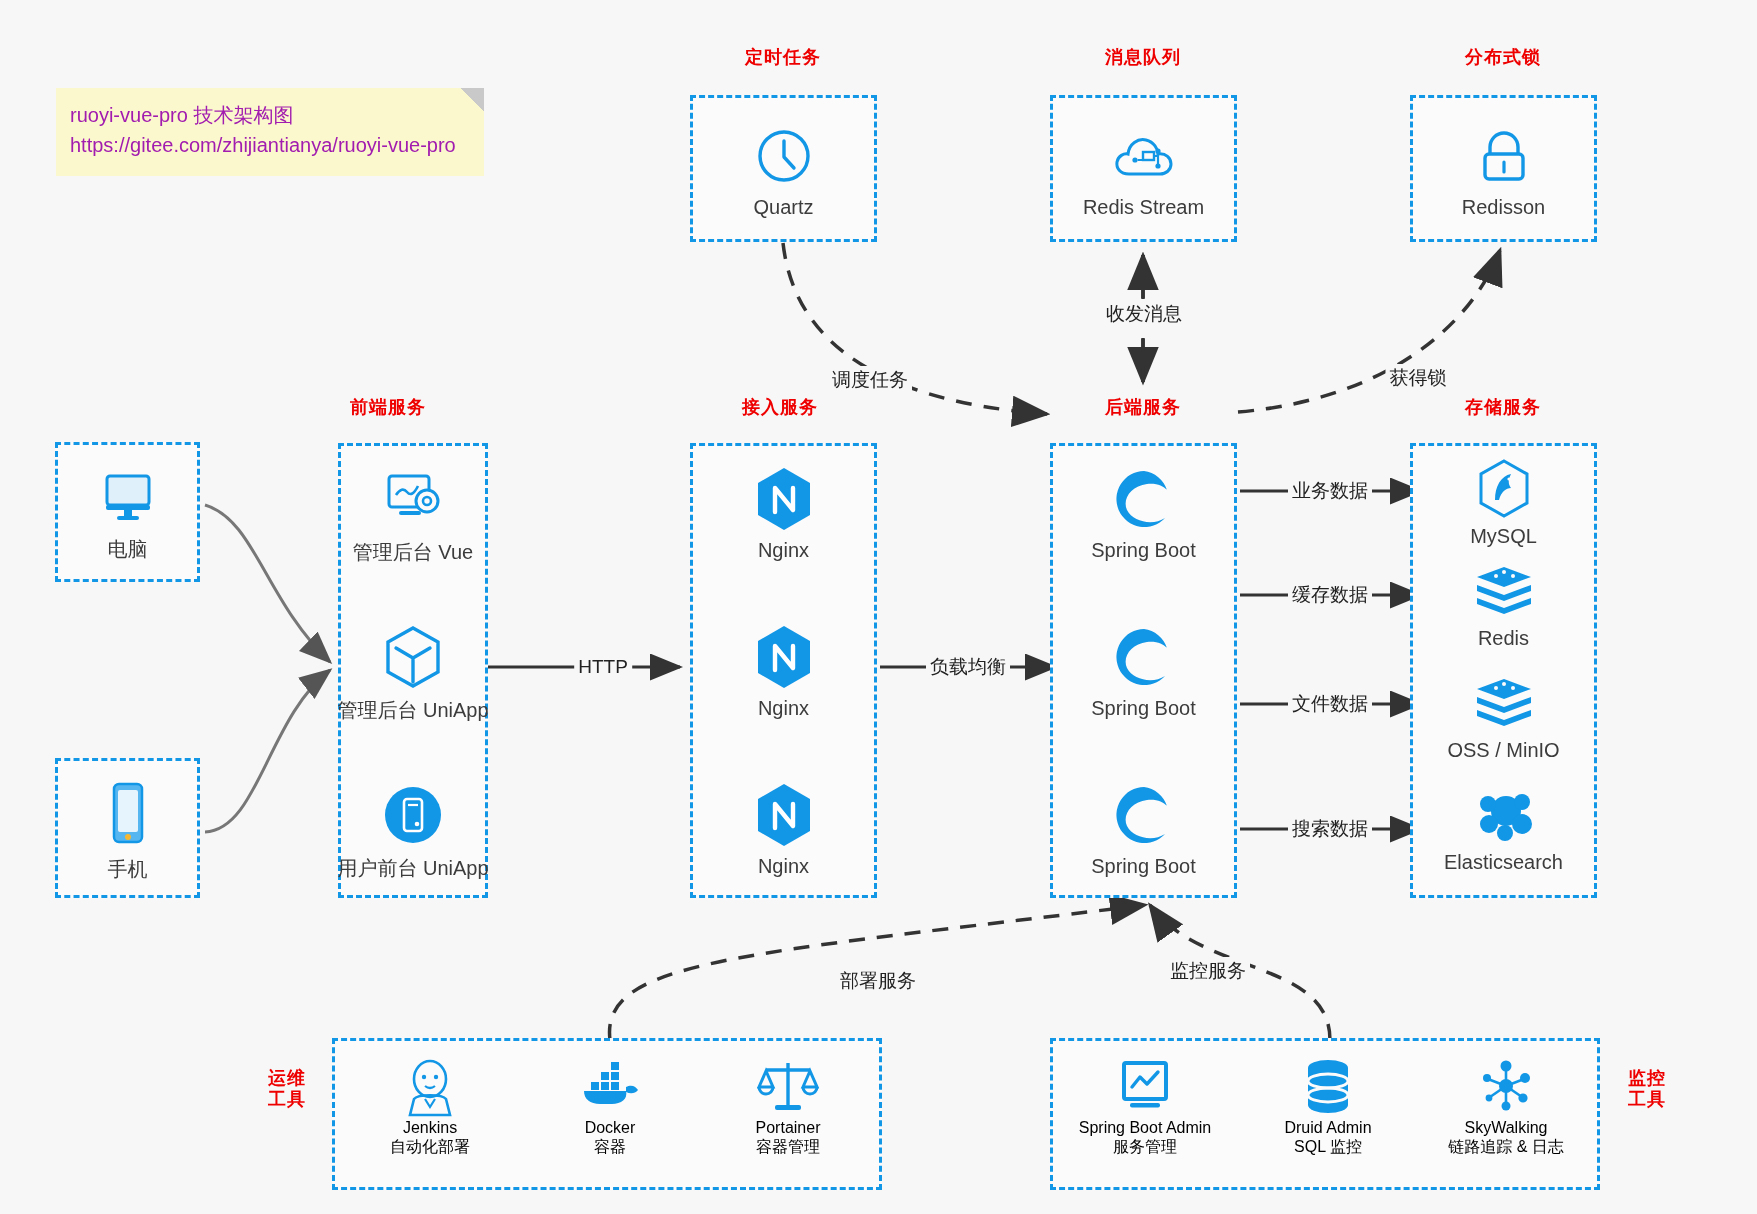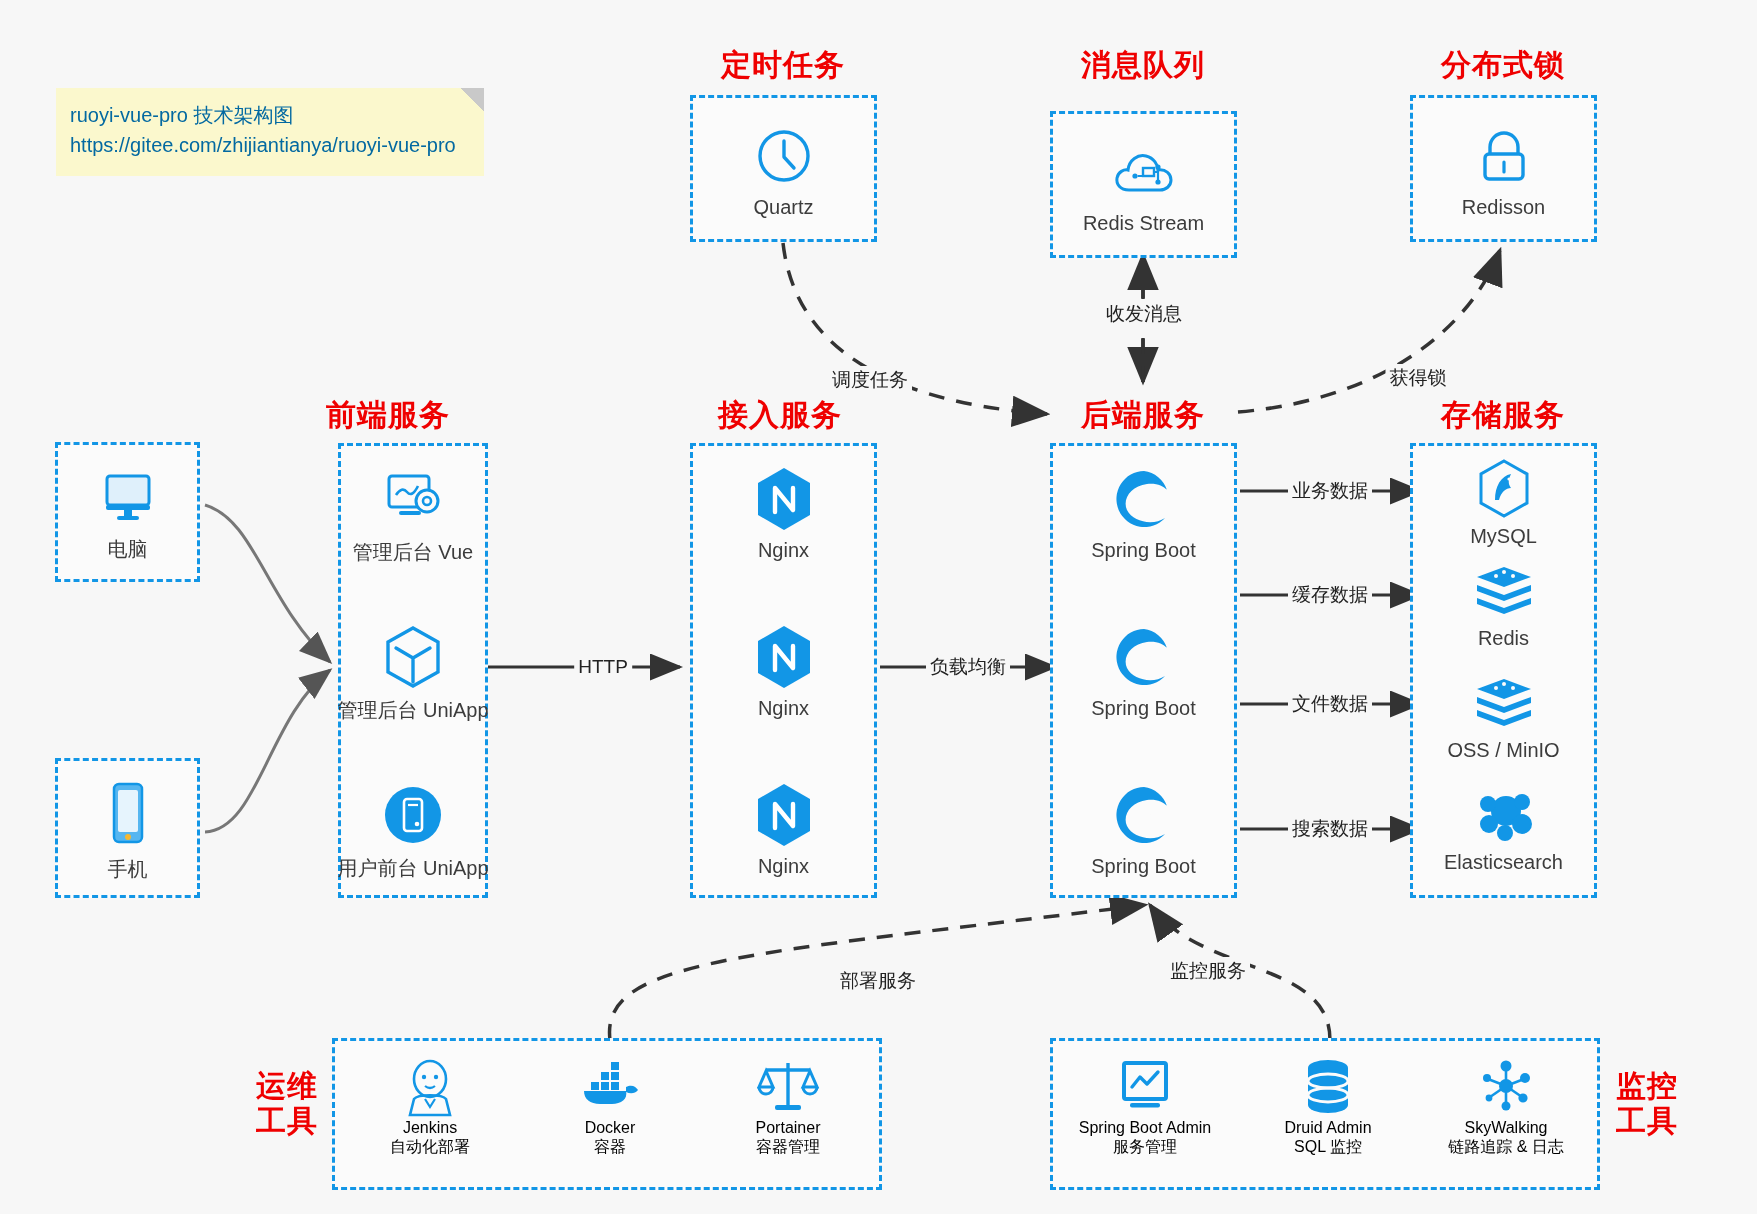--- a/index.html
+++ b/index.html
@@ -1,36 +1,36 @@
 <!DOCTYPE html>
 <html><head>
 <meta charset="utf-8">
 <style>
   html,body{margin:0;padding:0;background:#f7f7f7;}
   body{width:1757px;height:1214px;position:relative;overflow:hidden;
        font-family:"Liberation Sans","DejaVu Sans",sans-serif;}
   #stage{position:absolute;inset:0;width:1757px;height:1214px;}
   svg.edges{position:absolute;left:0;top:0;width:1757px;height:1214px;pointer-events:none;}
 
-  .group-label{position:absolute;color:#ef0000;font-weight:bold;font-size:30px;
+  .group-label{position:absolute;color:#ef0000;font-weight:bold;font-size:18px;
     letter-spacing:1px;text-align:center;white-space:nowrap;}
   .group-label.two-line{line-height:1.18;}
 
   .box{position:absolute;border:3px dashed #1296e6;background:#fbfbfb;box-sizing:border-box;}
 
   .node{position:absolute;display:flex;flex-direction:column;align-items:center;
     justify-content:space-between;width:100%;}
   .node .ico{display:flex;align-items:center;justify-content:center;height:66px;}
   .node .cap{font-size:20px;color:#3c3c3c;margin-top:7px;white-space:nowrap;text-align:center;}
 
   .hnode{position:absolute;display:flex;flex-direction:column;align-items:center;width:190px;}
 
   .sticky{position:absolute;left:56px;top:88px;width:400px;height:62px;background:#fbf8cd;
     padding:12px 14px 14px 14px;box-sizing:content-box;}
-  .sticky .ln{font-size:20px;color:#0369a1;line-height:1.5;white-space:nowrap;}
+  .sticky .ln{font-size:20px;color:#a21caf;line-height:1.5;white-space:nowrap;}
   .sticky .fold{position:absolute;right:0;top:0;width:24px;height:24px;
     background:linear-gradient(225deg,#c9c9c9 0 50%,transparent 50% 100%);}
 
   .elabel{position:absolute;font-size:19px;color:#222;background:#f7f7f7;
     padding:1px 4px;white-space:nowrap;transform:translate(-50%,-50%);}
 </style>
 </head>
 <body>
 
 <div id="stage">
@@ -94,21 +94,21 @@
         <svg width="60" height="60" viewBox="0 0 60 60">
           <circle cx="30" cy="30" r="24" fill="none" stroke="#1296e6" stroke-width="3.4"></circle>
           <path d="M30 15 V31 L40 42" fill="none" stroke="#1296e6" stroke-width="3.4" stroke-linecap="round" stroke-linejoin="round"></path>
         </svg>
       </div>
       <div class="cap">Quartz</div>
     </div>
   </div>
 
   <div class="group-label" style="left:1043px;top:45px;width:200px;">消息队列</div>
-  <div class="box" style="left:1050px;top:111px;width:187px;height:147px;text-decoration:underline;">
+  <div class="box" style="left:1050px;top:95px;width:187px;height:147px;text-decoration:underline;">
     <div class="node" style="top:25px;">
       <div class="ico">
         <svg width="62" height="52" viewBox="0 0 62 52">
           <path d="M16 44 C7 44 3 38 4 32 C5 26 11 23 15 24 C16 14 25 8 33 10
                    C41 12 45 19 45 24 C53 23 58 28 58 34 C58 40 53 44 47 44 Z" fill="none" stroke="#1296e6" stroke-width="3"></path>
           <circle cx="22" cy="30" r="2.6" fill="#1296e6"></circle>
           <rect x="30" y="22" width="11" height="8" fill="none" stroke="#1296e6" stroke-width="2.4"></rect>
           <circle cx="45" cy="21" r="2.6" fill="#1296e6"></circle>
           <circle cx="45" cy="36" r="2.6" fill="#1296e6"></circle>
           <path d="M24.6 30 H30 M41 26 H45 V22 M41 26 H45 V36" stroke="#1296e6" stroke-width="2.2" fill="none"></path>

